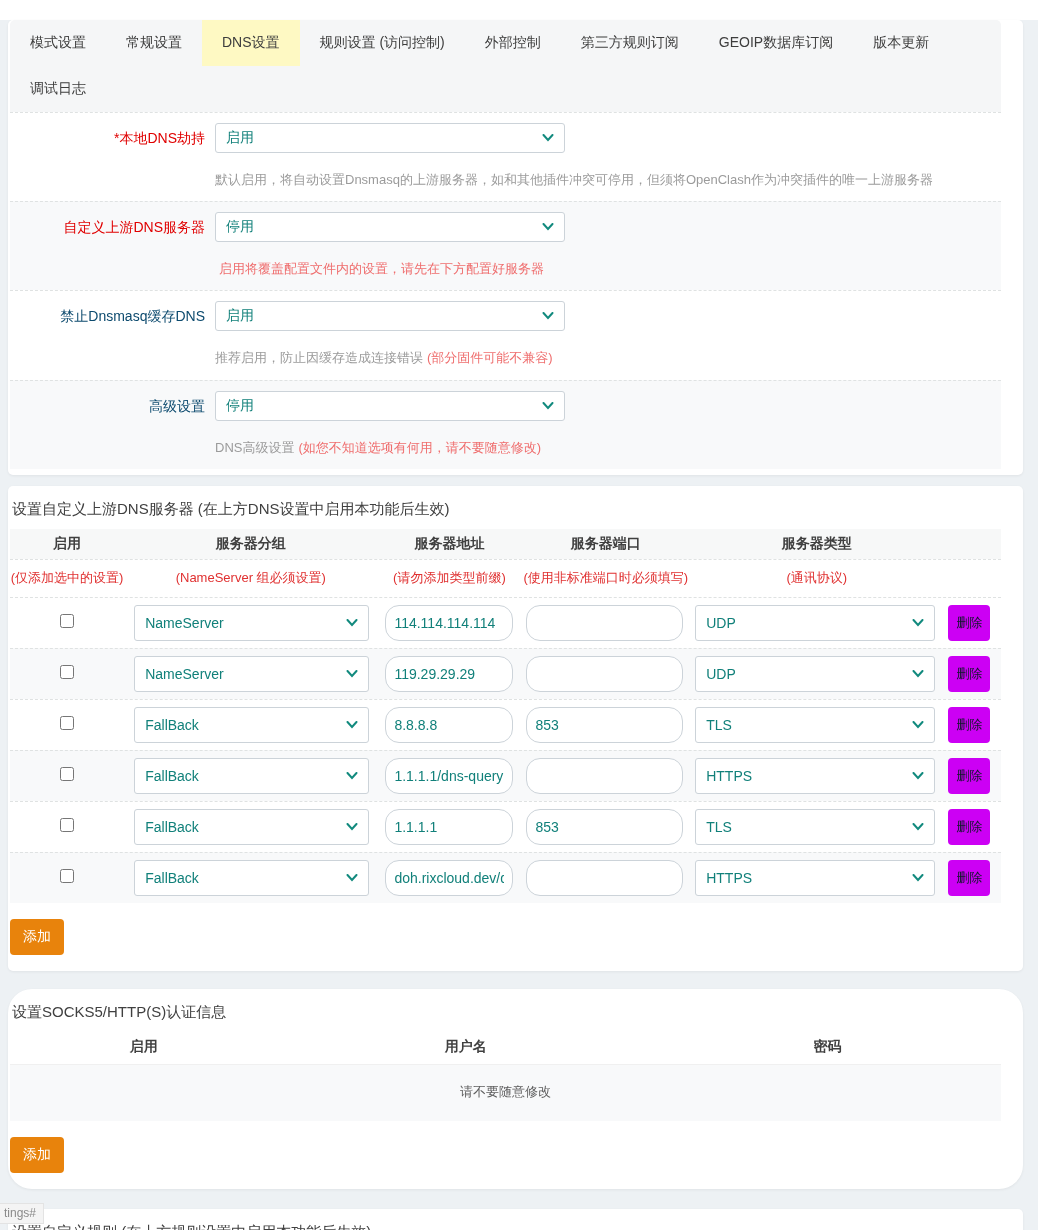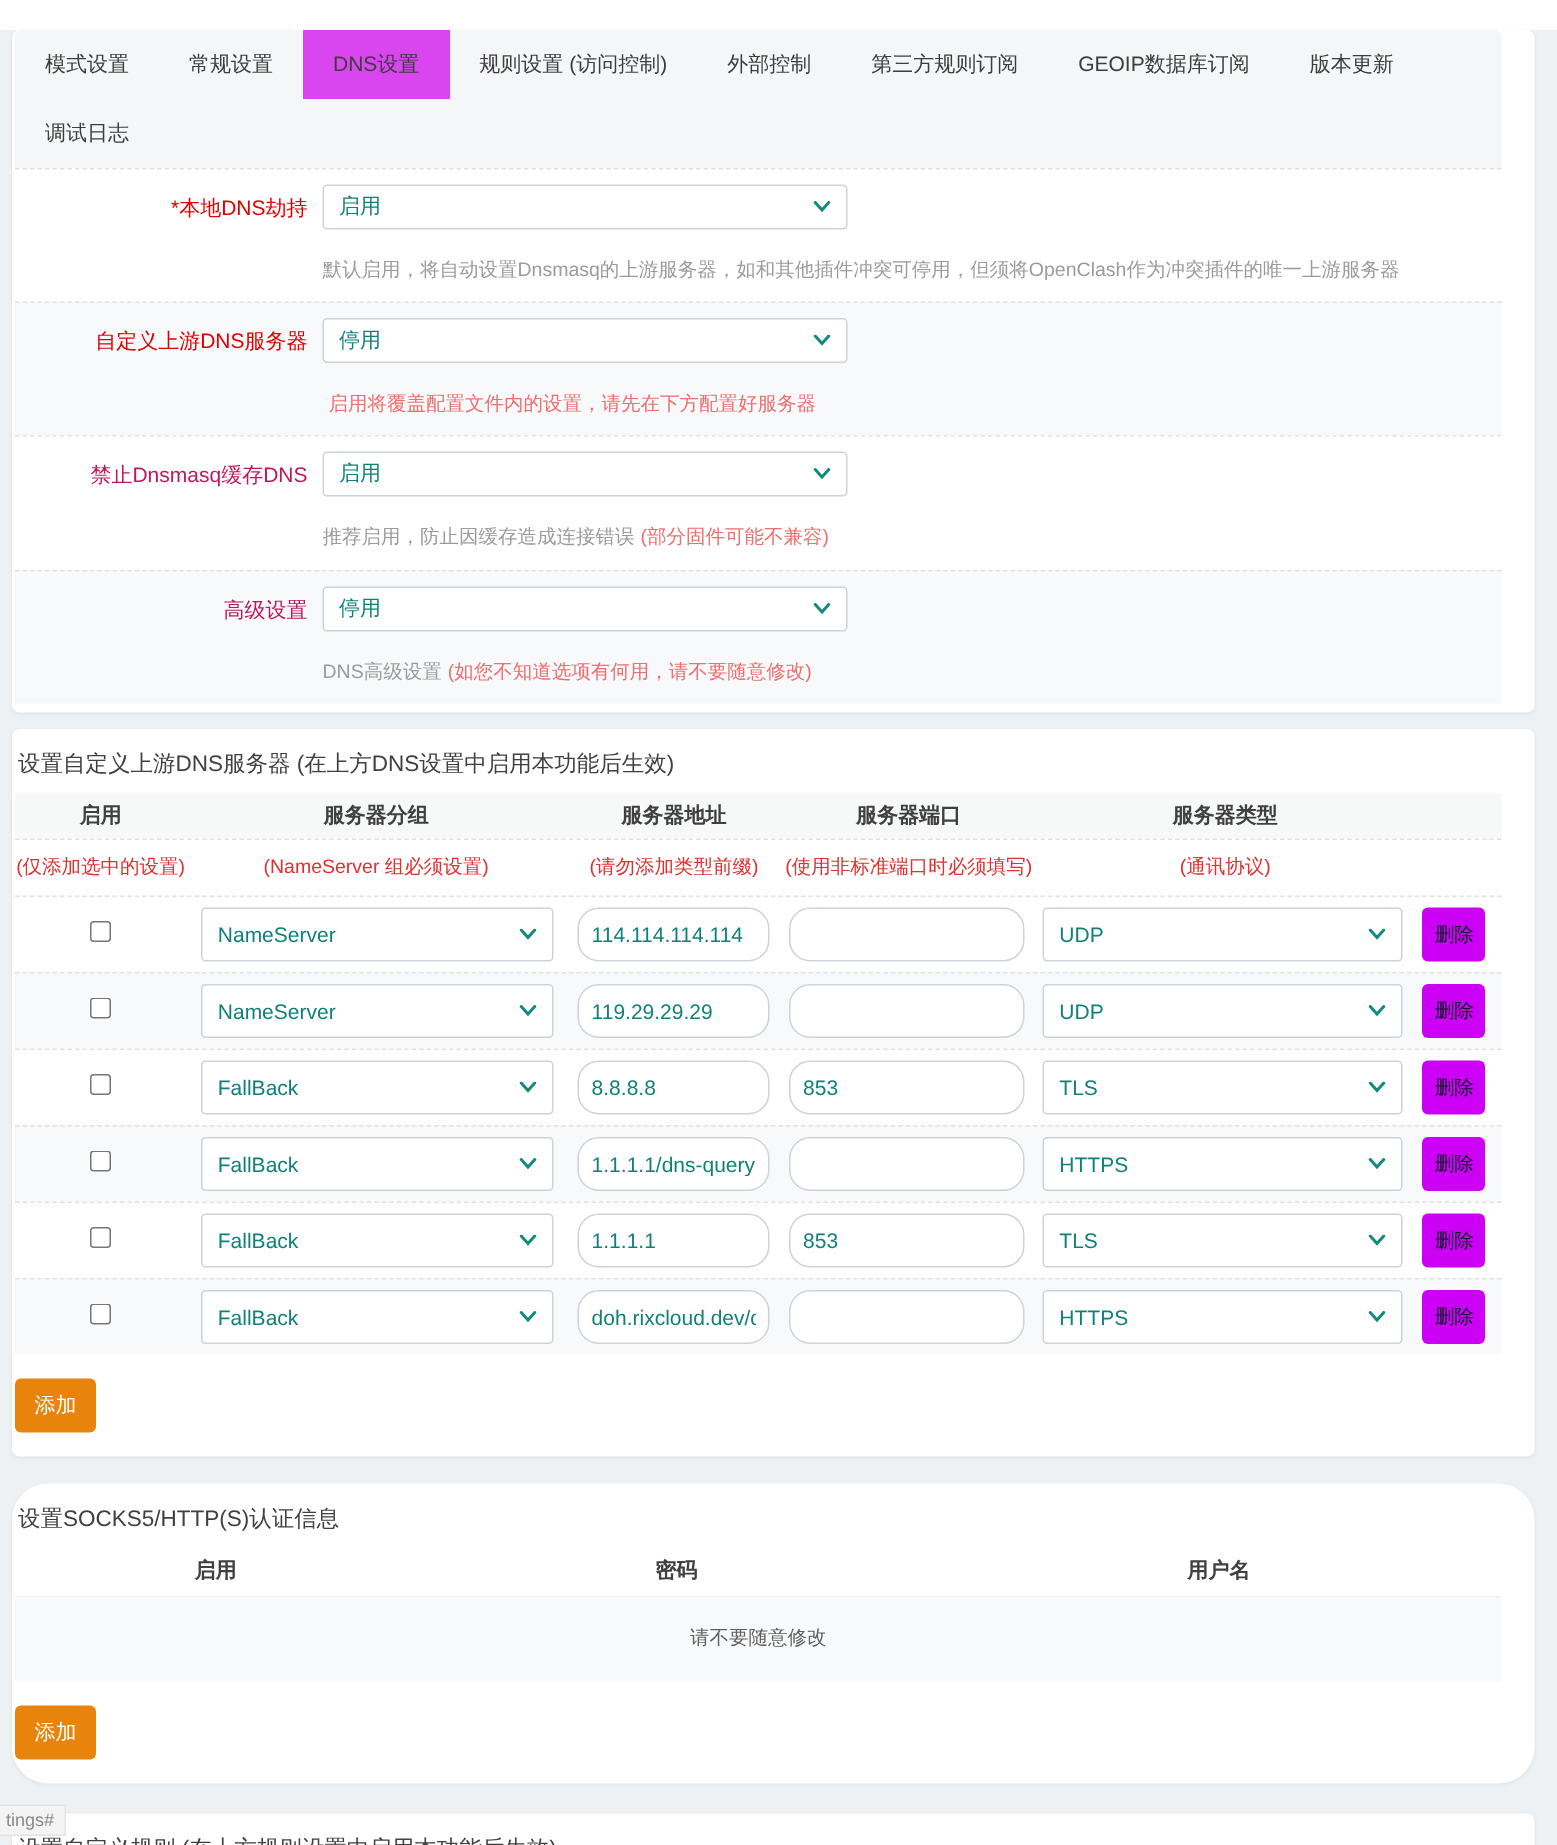--- a/index.html
+++ b/index.html
@@ -27,31 +27,31 @@
     border-radius: 5px 5px 0 0;
     overflow: hidden;
   }
   .tab {
     padding: 14px 20px;
     font-size: 14px;
     color: #3d3d3d;
     white-space: nowrap;
     cursor: pointer;
   }
-  .tab.active { background: #d946ef; }
+  .tab.active { background: #fef9c3; }
   
   .frow {
     display: grid;
     grid-template-columns: 195px 1fr;
     column-gap: 10px;
     padding: 10px 0 12px 0;
     border-top: 1px dashed #dfe2e2;
   }
   .frow.alt { background: #f8f9fa; }
-  .flabel { text-align: right; font-size: 14px; padding-top: 7px; color: #be185d; }
+  .flabel { text-align: right; font-size: 14px; padding-top: 7px; color: #0c4a6e; }
   .flabel.req { color: #e00000; }
   .select {
     height: 30px;
     width: 350px;
     background: #fff;
     border: 1px solid #ccd3d9;
     border-radius: 3px;
     display: flex;
     align-items: center;
     justify-content: space-between;
@@ -379,22 +379,22 @@
   </div>
 
   <button class="btn-add">添加</button>
 </div>
 
 <div class="card" style="margin-bottom:20px;border-radius:24px;">
   <div class="sec-title" style="padding-left:2px;">设置SOCKS5/HTTP(S)认证信息</div>
 
   <div class="trow ahead">
     <div class="cell acol1">启用</div>
+    <div class="cell acol2">用户名</div>
     <div class="cell acol3">密码</div>
-    <div class="cell acol2">用户名</div>
   </div>
   <div class="aempty">请不要随意修改</div>
 
   <button class="btn-add">添加</button>
 </div>
 
 <div class="card">
   <div class="sec-title" style="padding-left:2px;">设置自定义规则 (在上方规则设置中启用本功能后生效)</div>
 </div>
 

